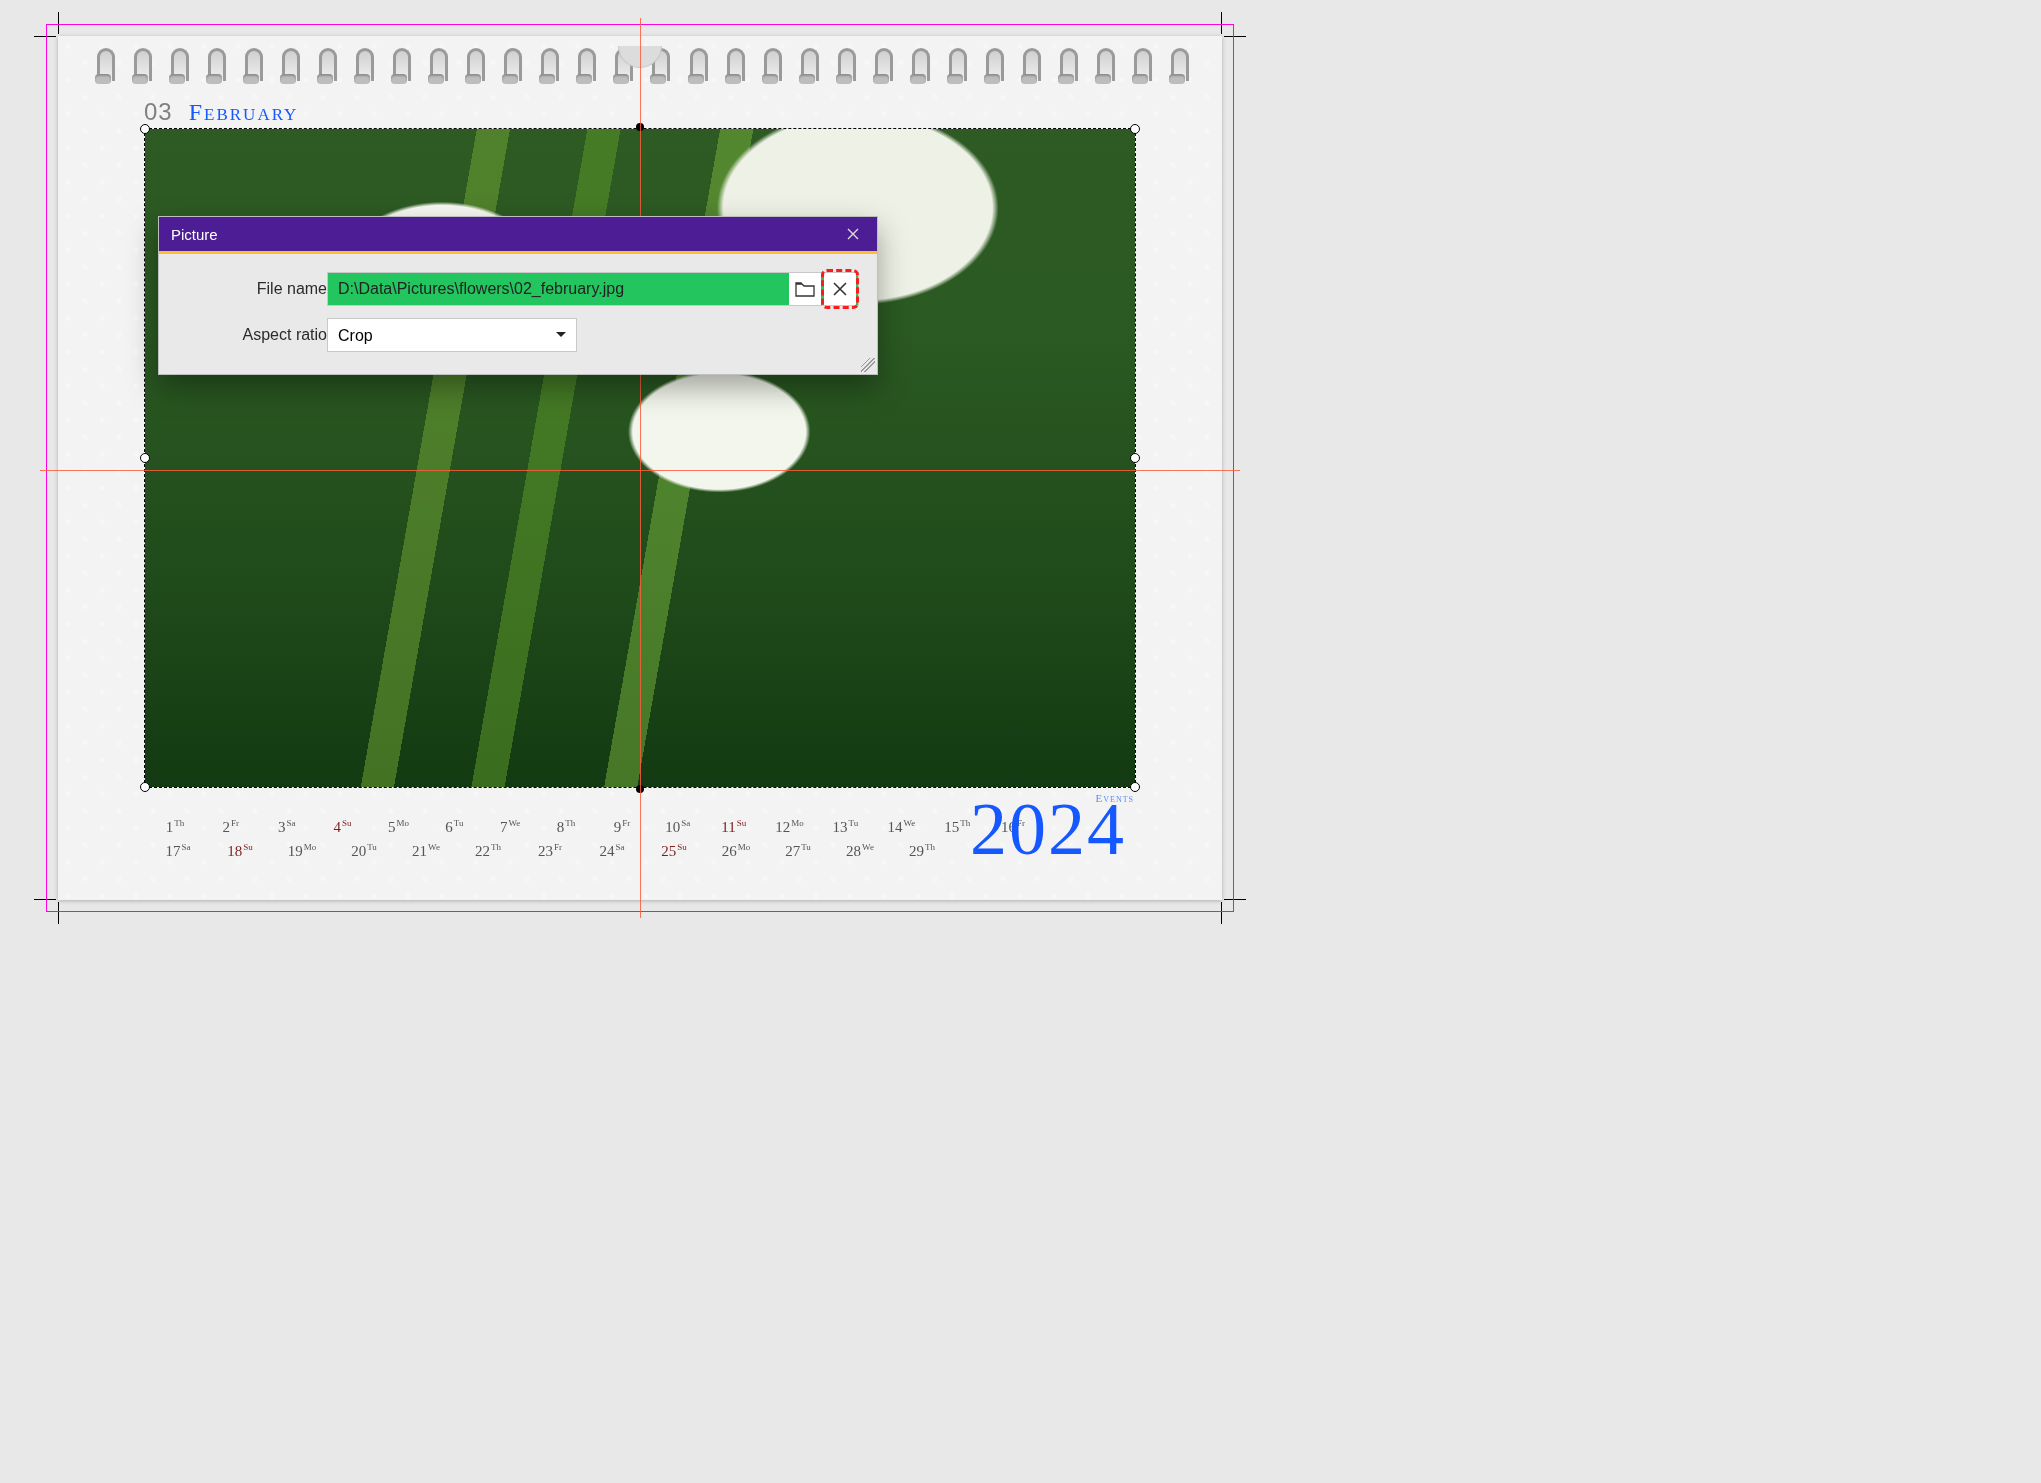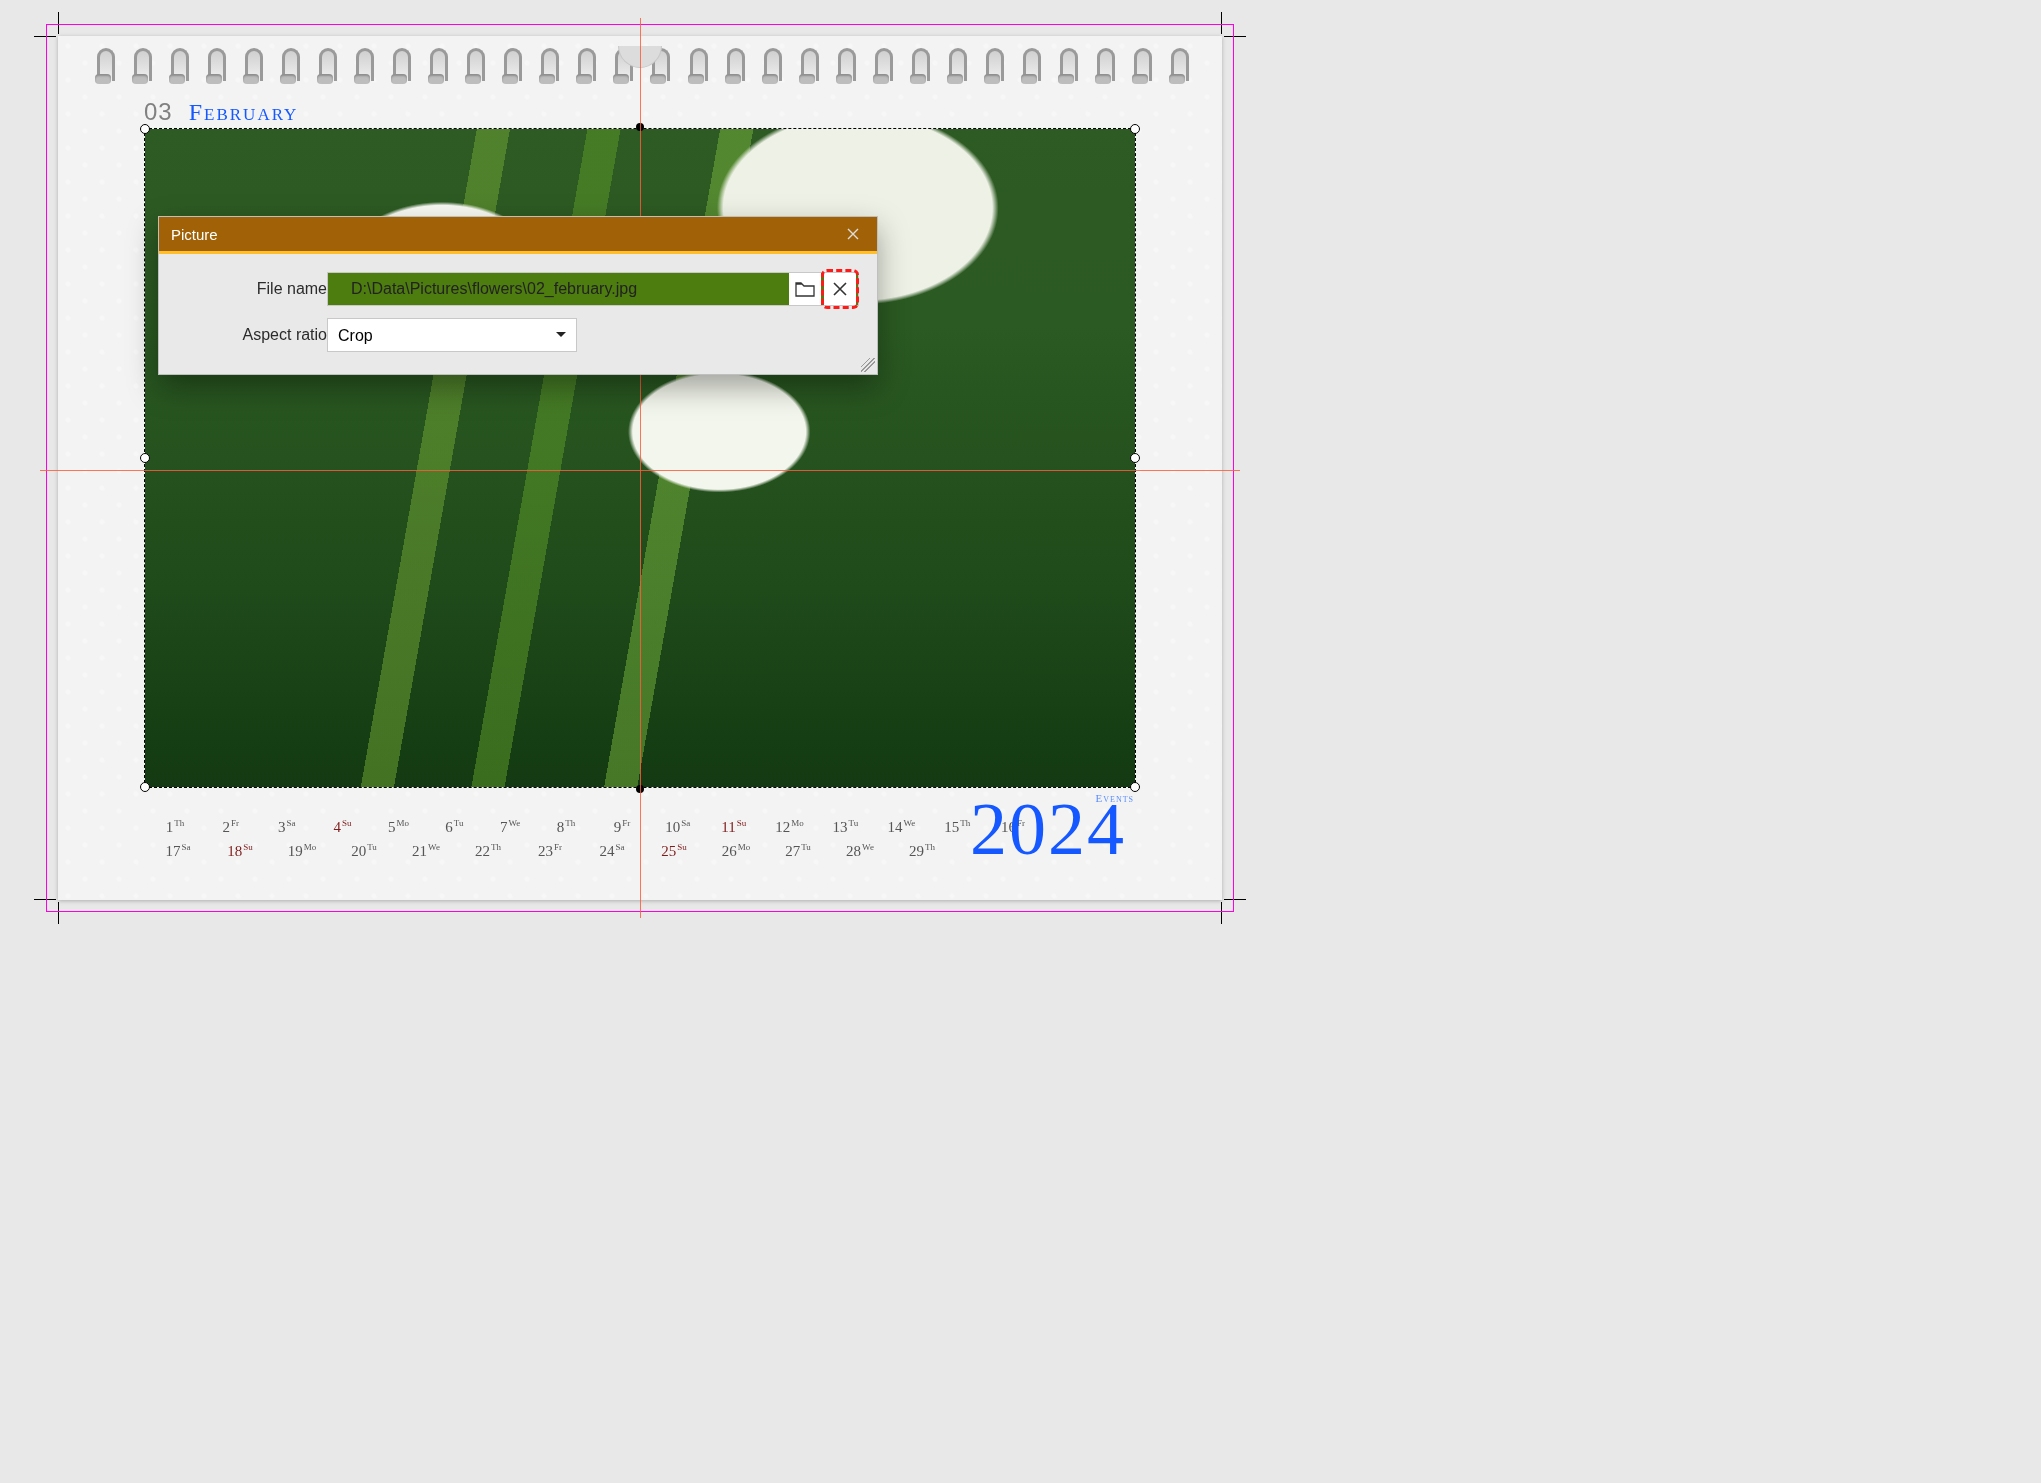--- a/index.html
+++ b/index.html
@@ -140,36 +140,36 @@
   }
 
   
   .dialog{
     position:absolute; left:118px; top:198px;
     width:720px; background:#e9e9e9;
     box-shadow: 0 12px 28px rgba(0,0,0,.35);
     border:1px solid #bfbfbf;
   }
   .dialog .titlebar{
-    background:#a16207; color:#fff; height:34px;
+    background:#4c1d95; color:#fff; height:34px;
     display:flex; align-items:center; justify-content:space-between;
     padding:0 10px 0 12px; font-size:15px;
   }
   .dialog .titlebar .close{
     width:28px; height:24px; display:flex; align-items:center; justify-content:center;
     cursor:pointer;
   }
   .dialog .accent{ height:3px; background:#ffbf2b; }
   .dialog .body{ padding:18px 18px 10px 18px; position:relative;}
   .row{ display:flex; align-items:center; margin-bottom:12px; }
   .row .lbl{ width:150px; text-align:right; color:#2b2b2b; font-size:16px;}
   .row .field{ flex:1; position:relative; }
   .text-input{
-    width:100%; height:34px; border:1px solid #c8c8c8; background:#4d7c0f;
-    padding:0 74px 0 23px; font-size:16px; color:#222;
+    width:100%; height:34px; border:1px solid #c8c8c8; background:#22c55e;
+    padding:0 74px 0 10px; font-size:16px; color:#222;
   }
   .field .btn{
     position:absolute; top:1px; height:32px; width:32px;
     display:flex; align-items:center; justify-content:center;
     background:#fff; cursor:pointer;
   }
   .field .btn.browse{ right:38px; }
   .field .btn.clear{ right:3px; }
   .hl{ position:absolute; right:0px; top:-3px; width:38px; height:40px;
        border:3px dashed #ff1a1a; border-radius:6px; pointer-events:none;}

